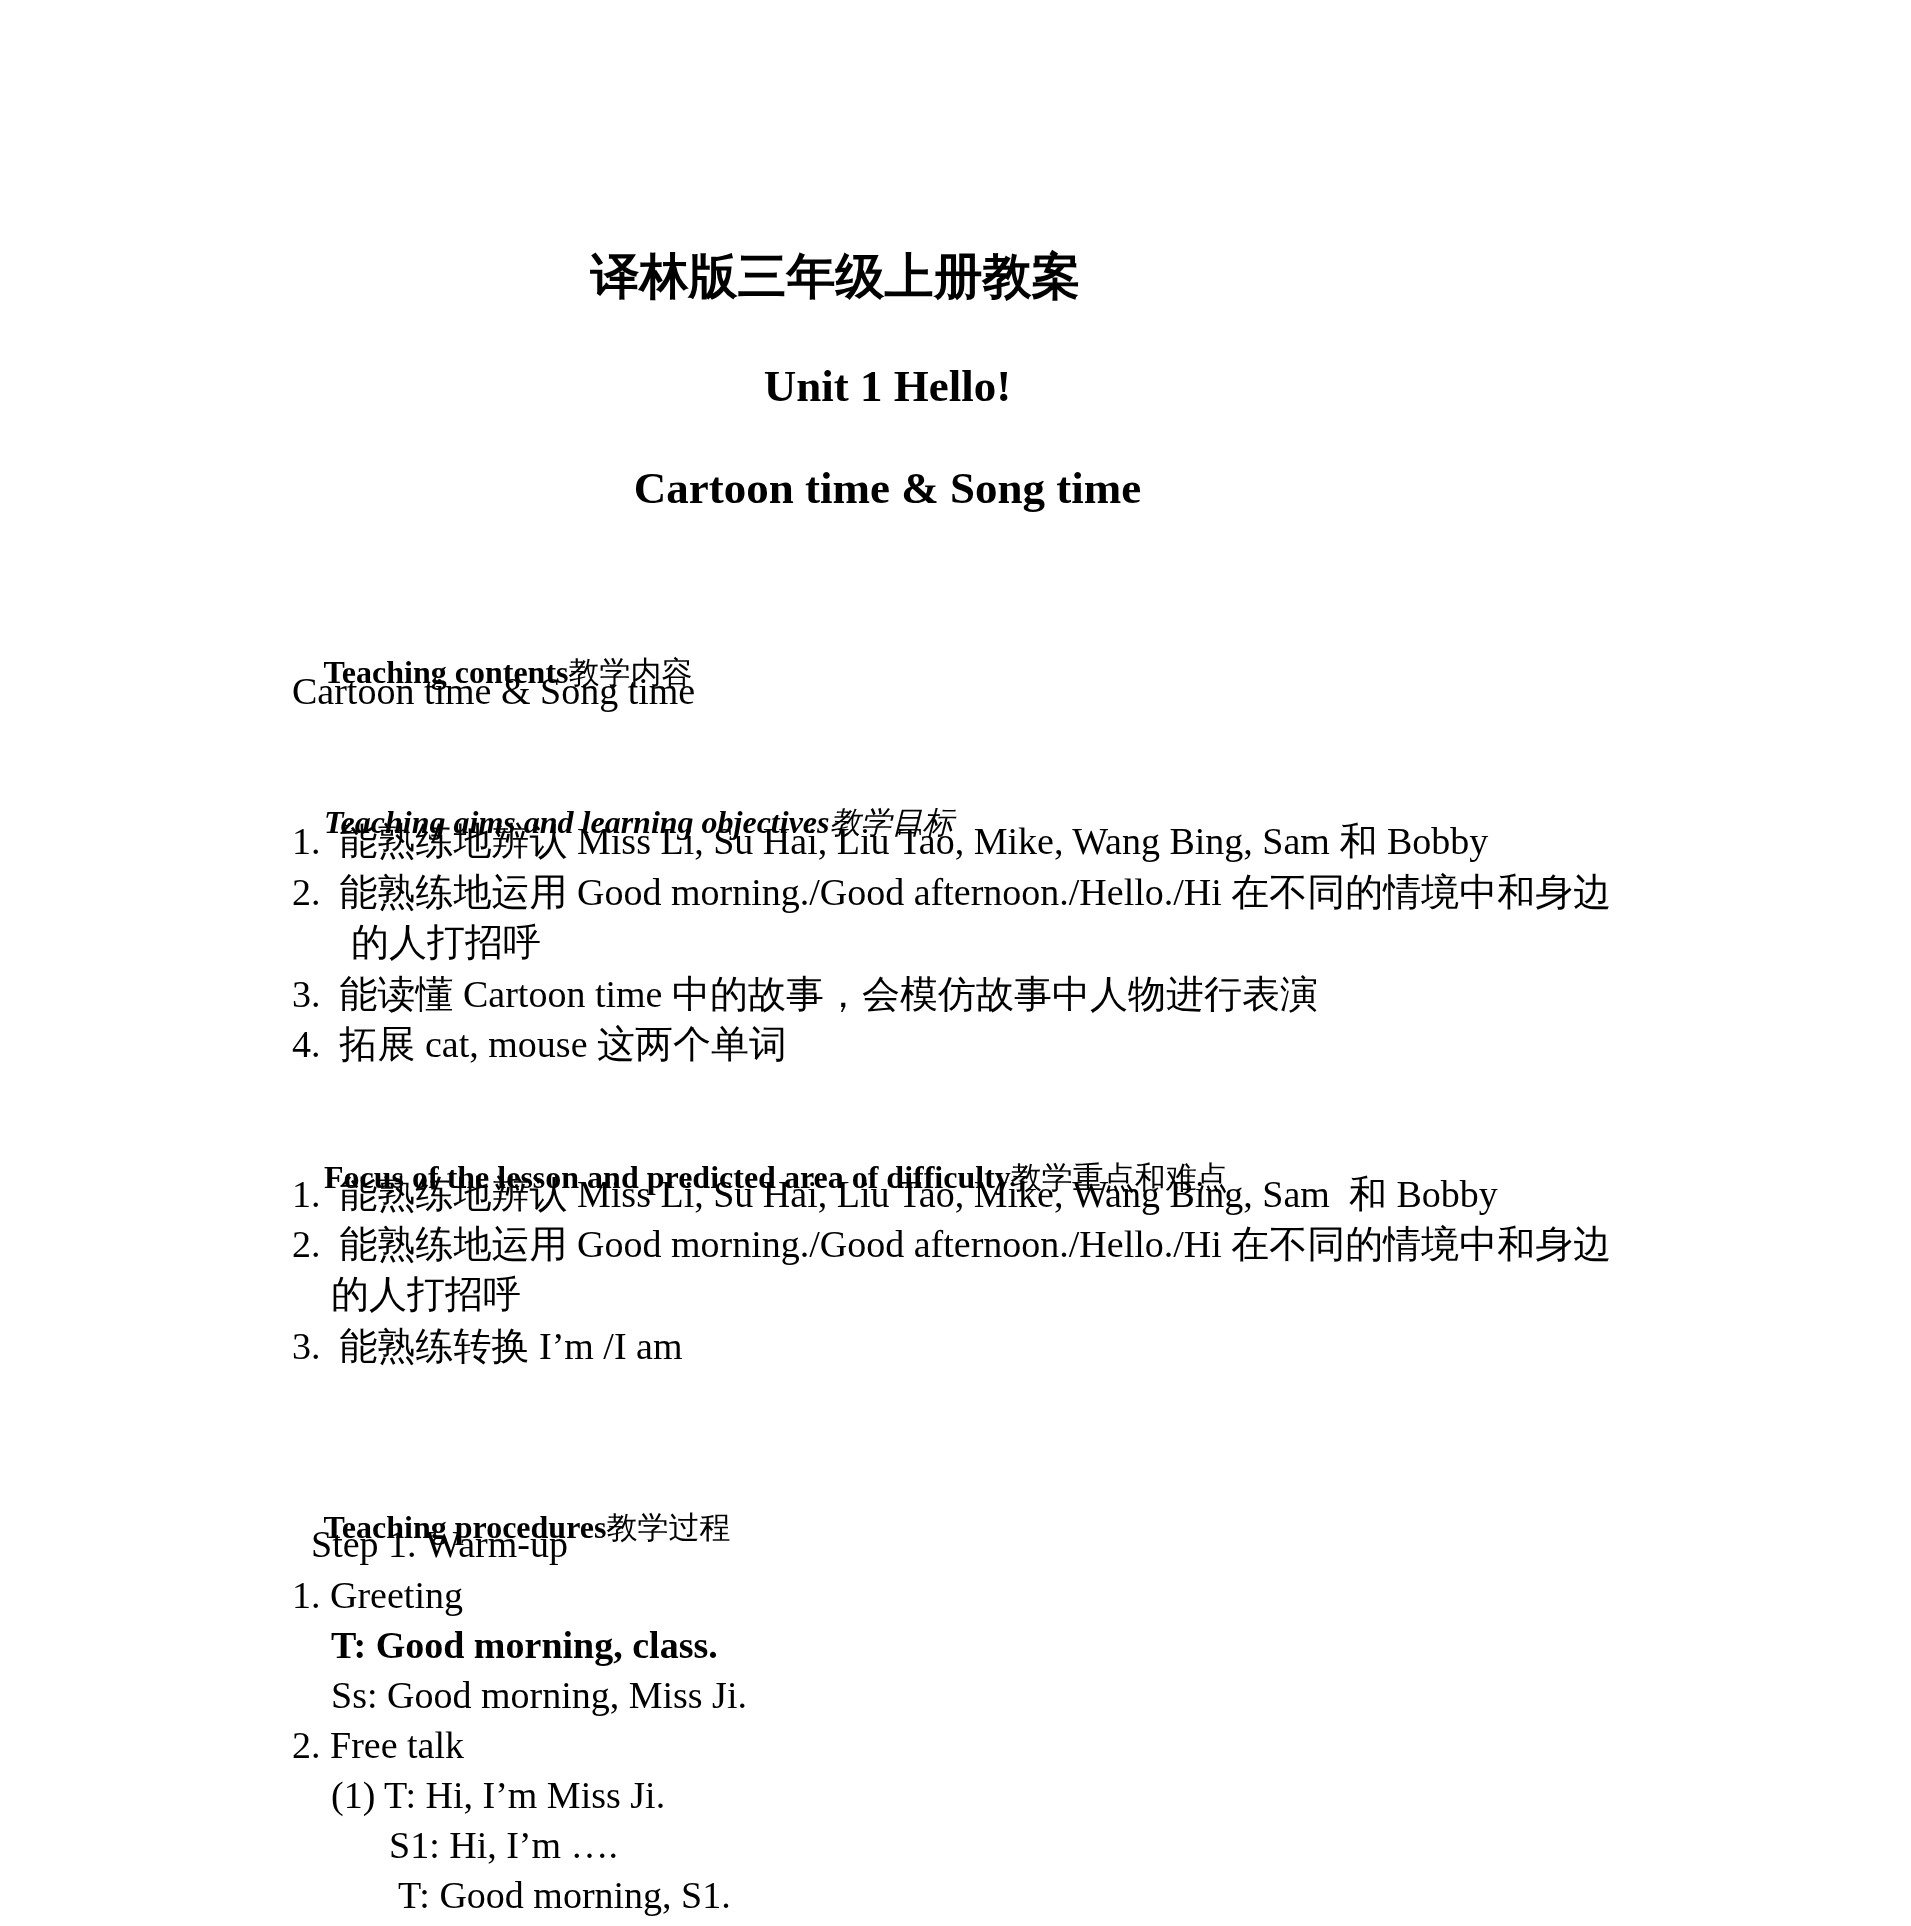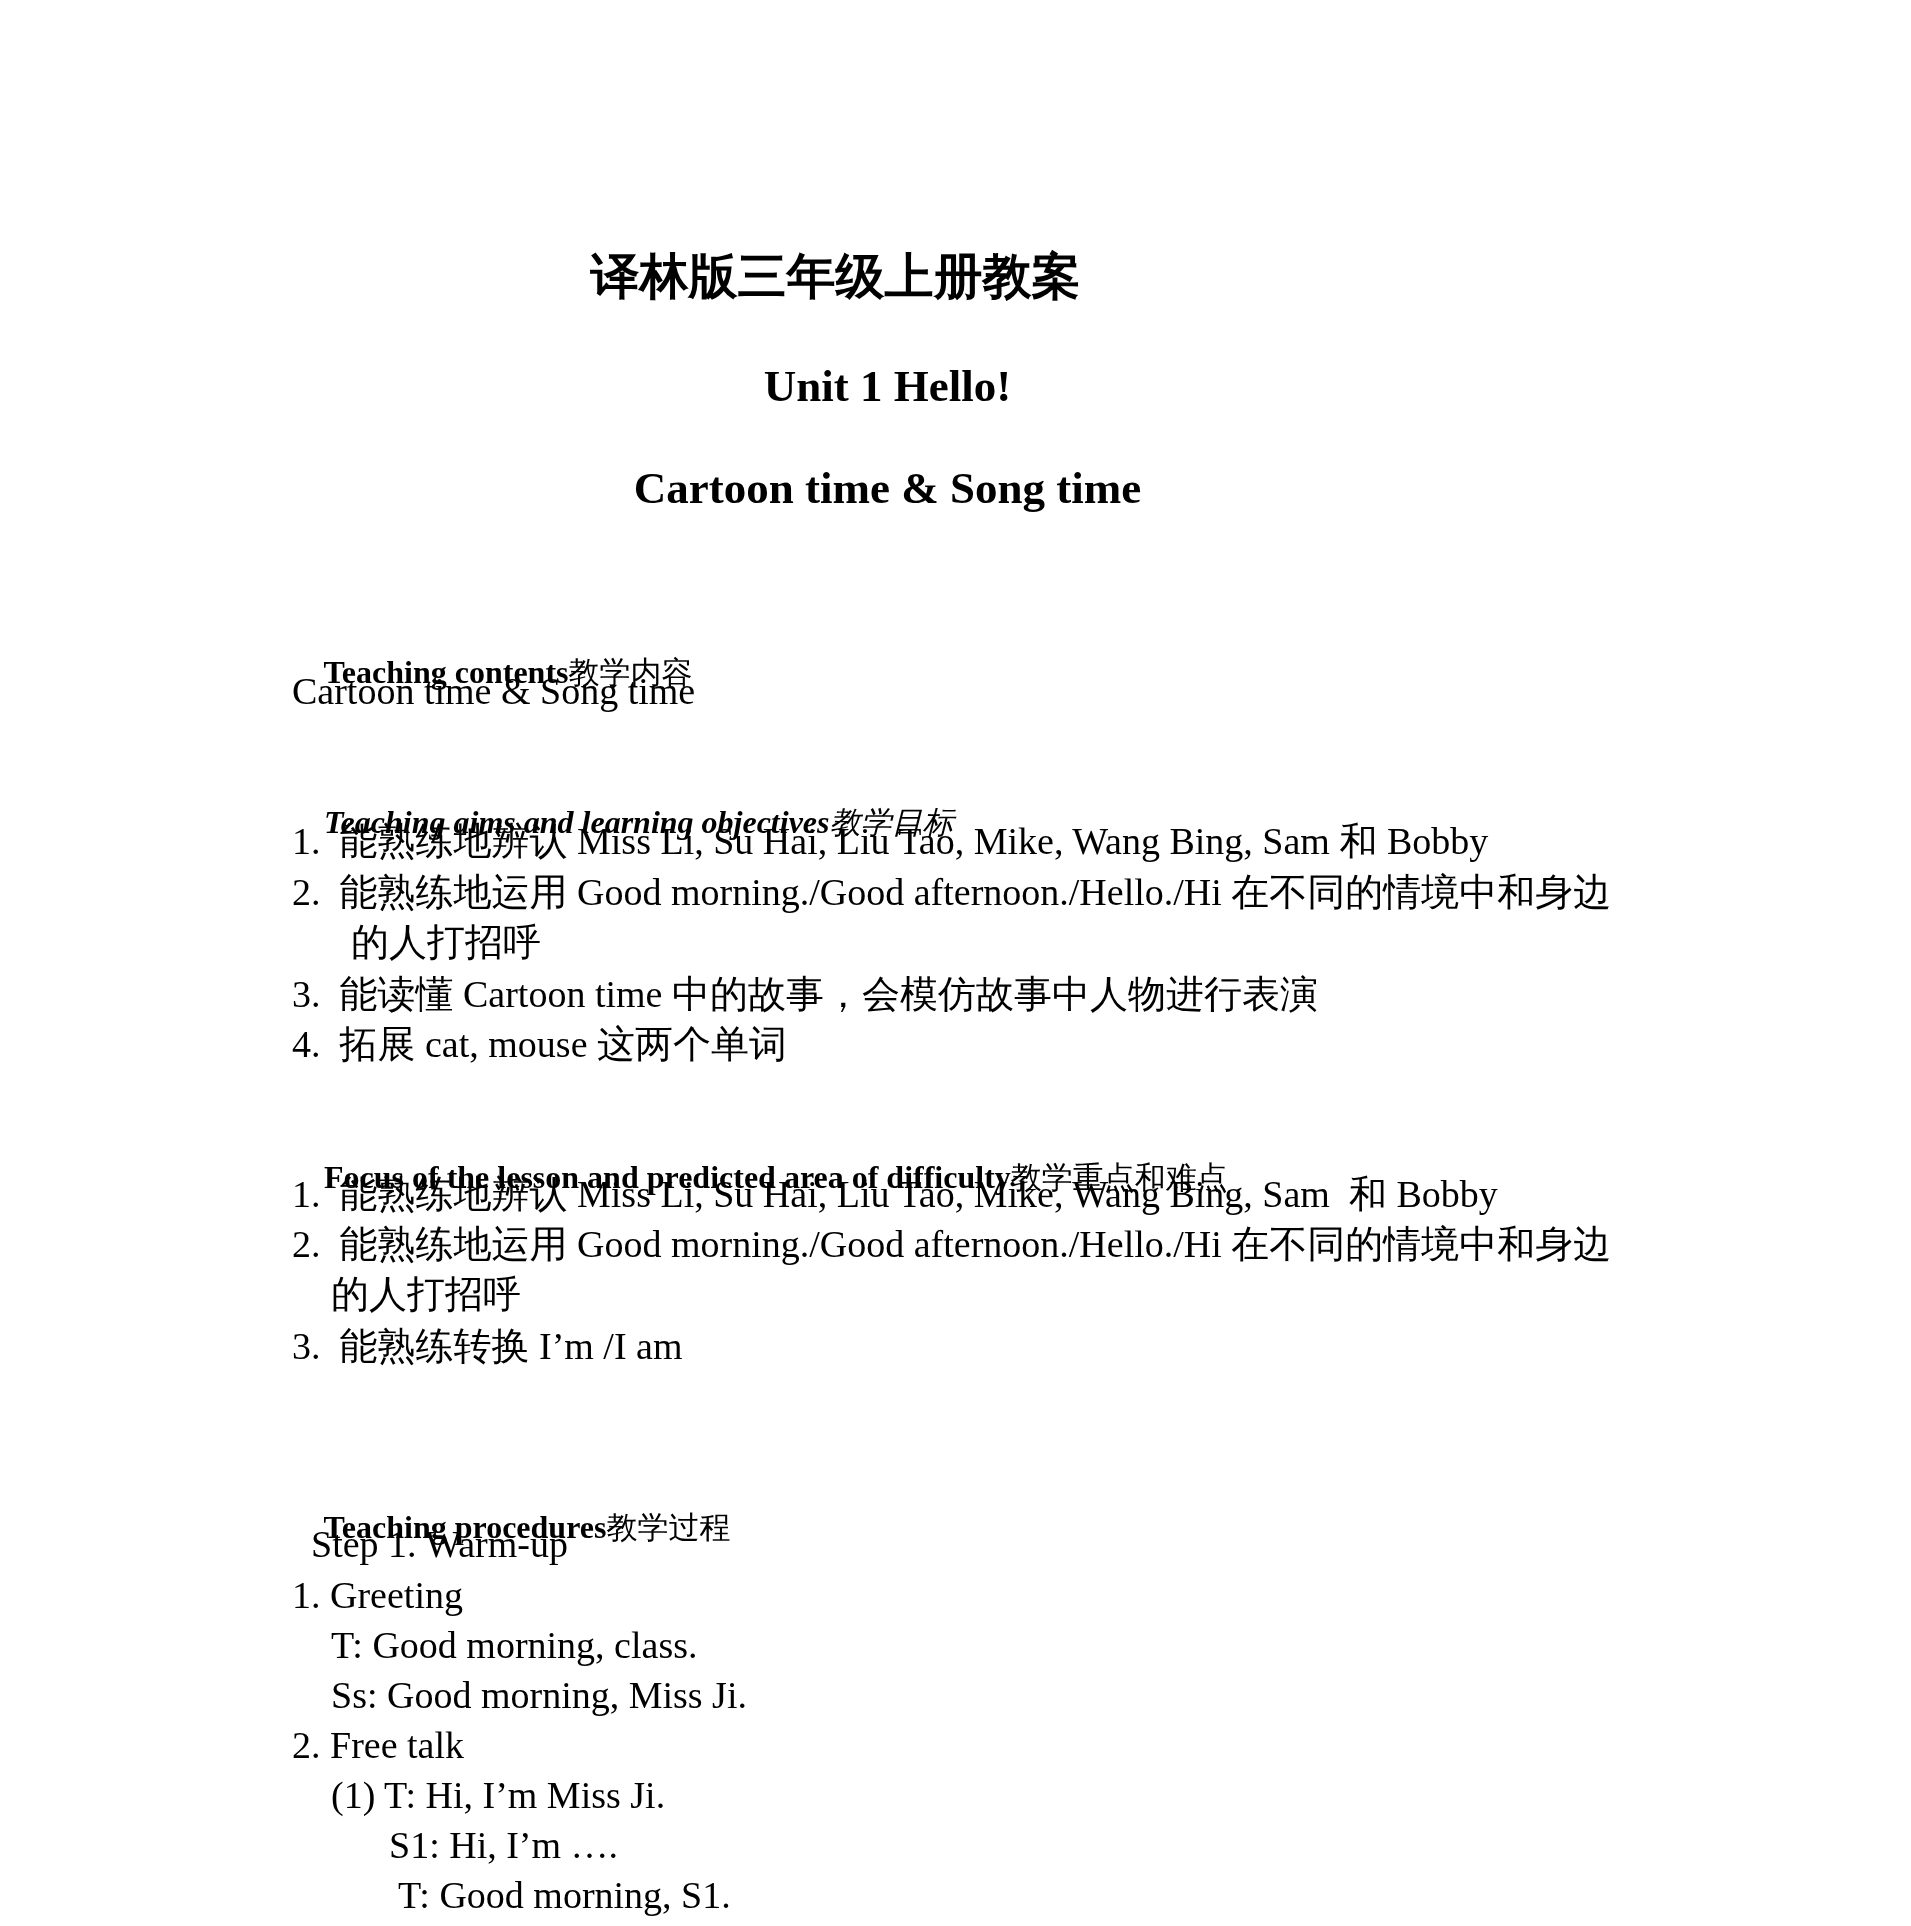--- a/index.html
+++ b/index.html
@@ -43,21 +43,21 @@
   <div class="abs line cnmix" style="left:292px; top:1175px;">1.  能熟练地辨认 Miss Li, Su Hai, Liu Tao, Mike, Wang Bing, Sam  和 Bobby</div>
   <div class="abs line cnmix" style="left:292px; top:1225px;">2.  能熟练地运用 Good morning./Good afternoon./Hello./Hi 在不同的情境中和身边</div>
   <div class="abs line cnmix" style="left:331px; top:1275px;">的人打招呼</div>
   <div class="abs line cnmix" style="left:292px; top:1327px;">3.  能熟练转换 I’m /I am</div>
 
   <div class="abs heading" style="top:1479px;">
     <span>Teaching procedures</span><span class="cn">教学过程</span>
   </div>
   <div class="abs line" style="left:311px; top:1525px;">Step 1. Warm-up</div>
   <div class="abs line" style="left:292px; top:1576px;">1. Greeting</div>
-  <div class="abs line" style="left:331px; top:1626px;">T: Good morning, class.</div>
+  <div class="abs line" style="left:331px; top:1626px;font-weight:bold;">T: Good morning, class.</div>
   <div class="abs line" style="left:331px; top:1676px;">Ss: Good morning, Miss Ji.</div>
   <div class="abs line" style="left:292px; top:1726px;text-align:center;">2. Free talk</div>
   <div class="abs line" style="left:331px; top:1776px;">(1) T: Hi, I’m Miss Ji.</div>
   <div class="abs line" style="left:389px; top:1826px;">S1: Hi, I’m ….</div>
   <div class="abs line" style="left:398px; top:1876px;">T: Good morning, S1.</div>
 
 </div>
 
 
 </body></html>

